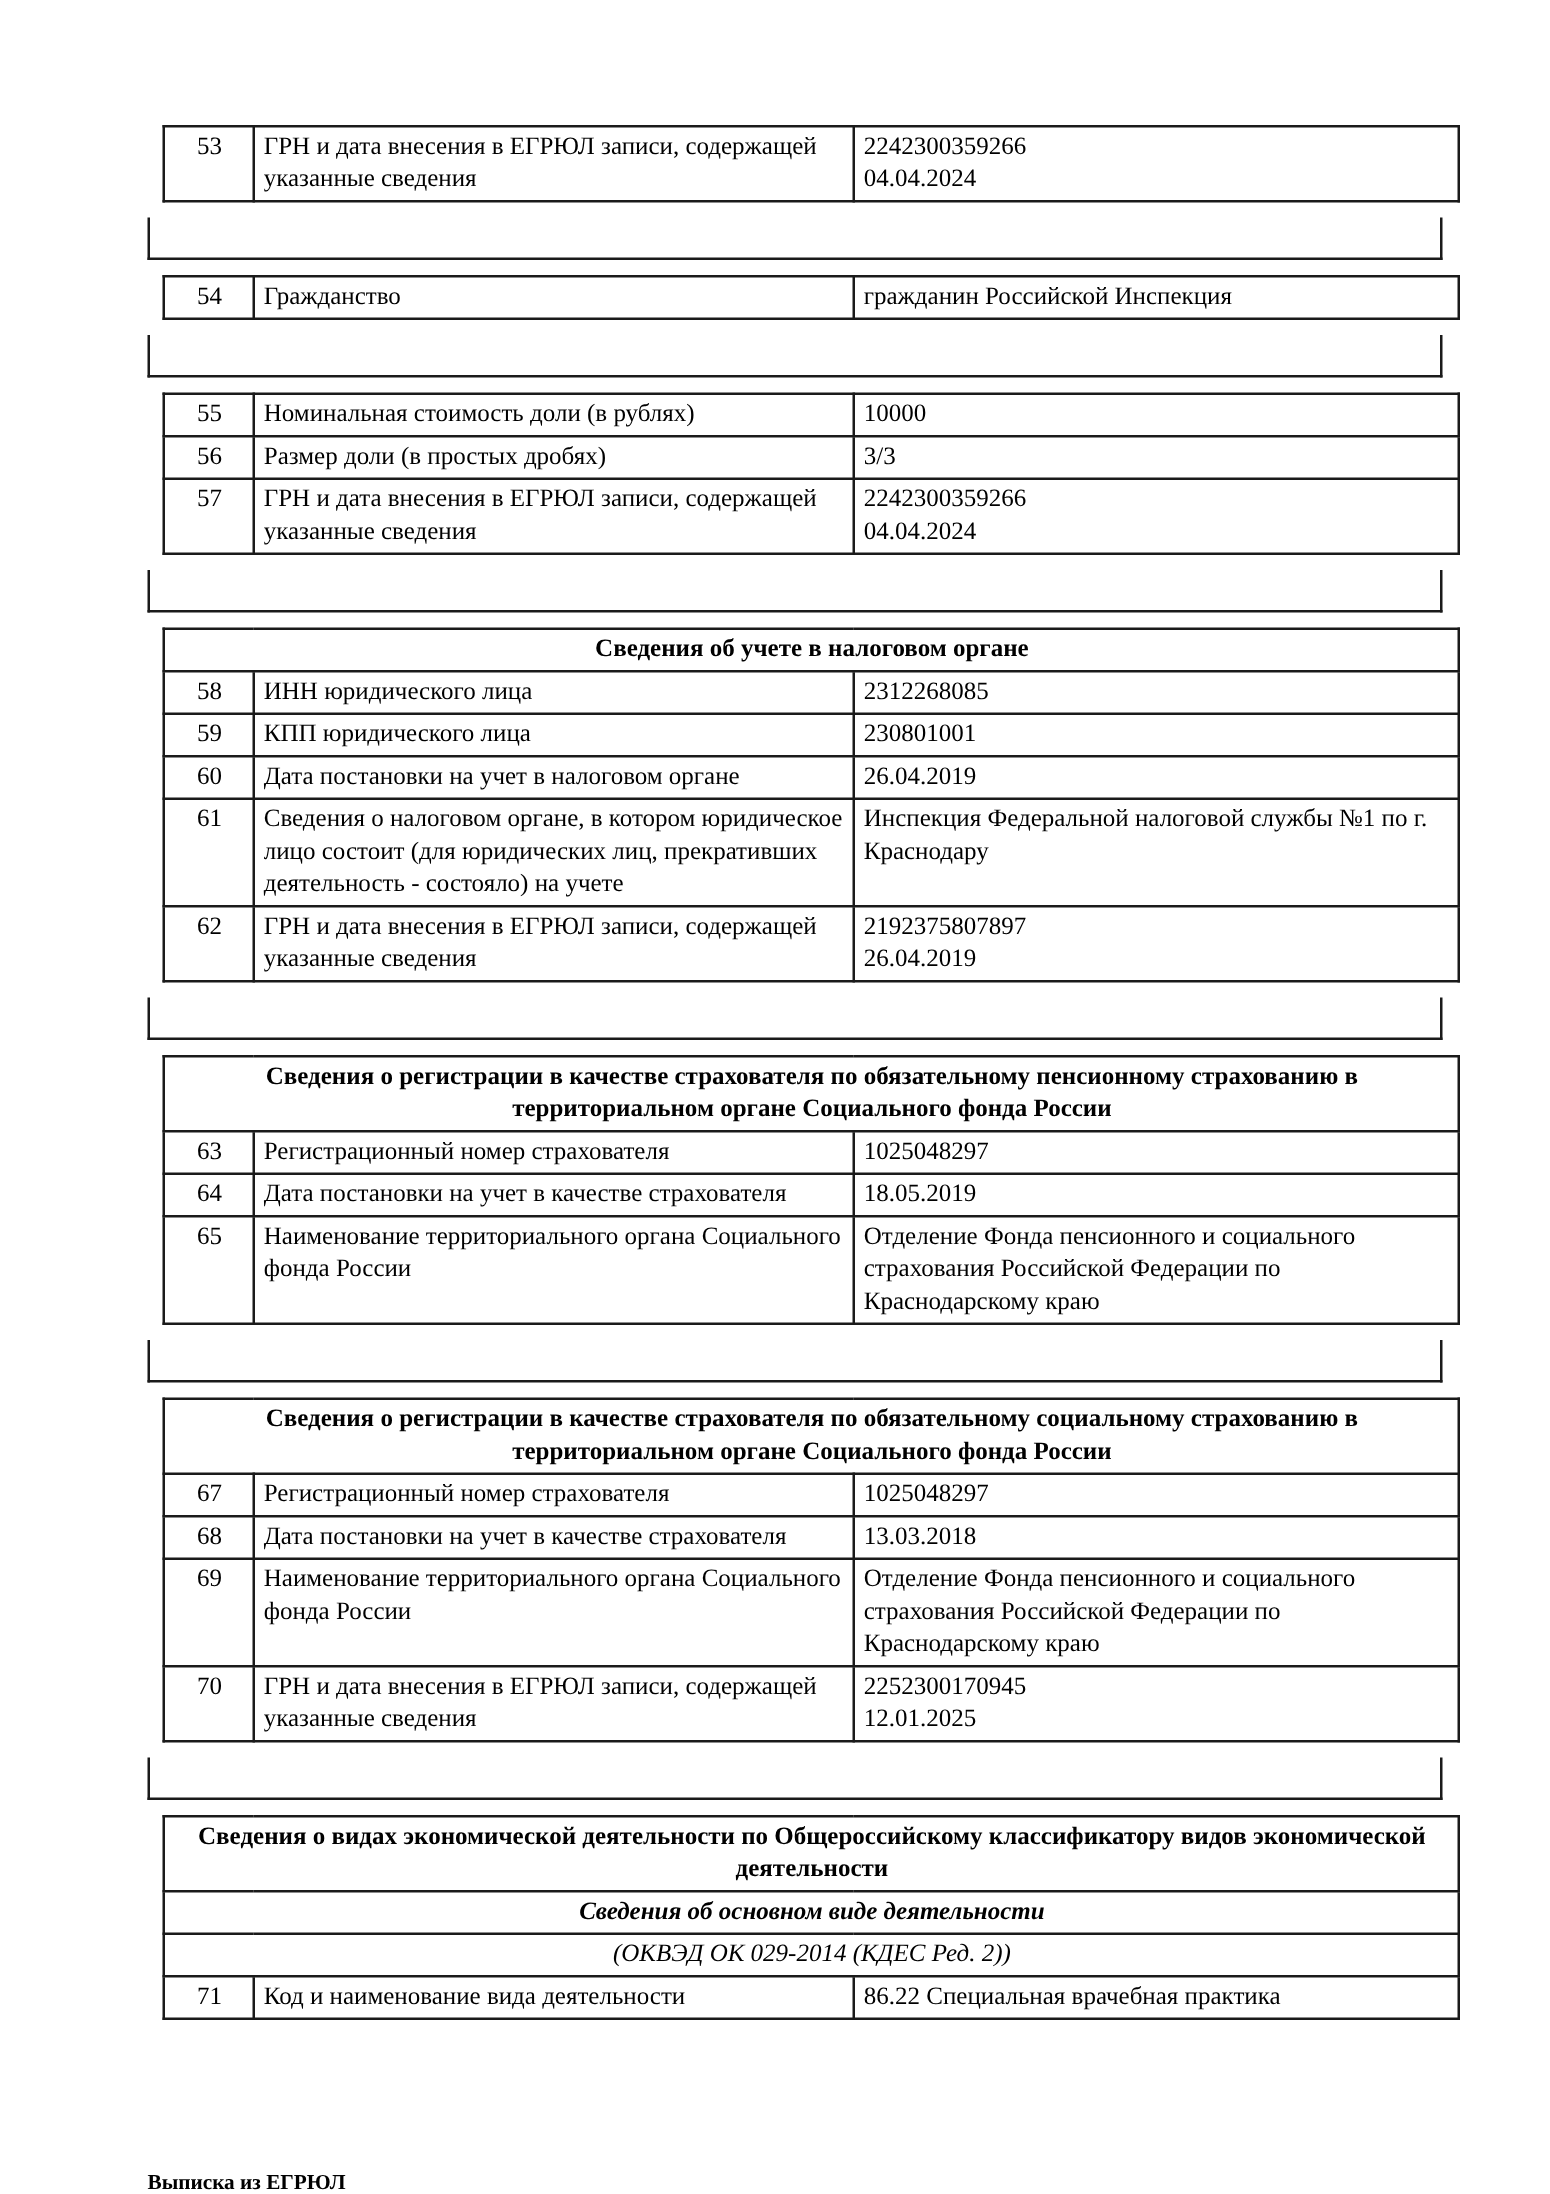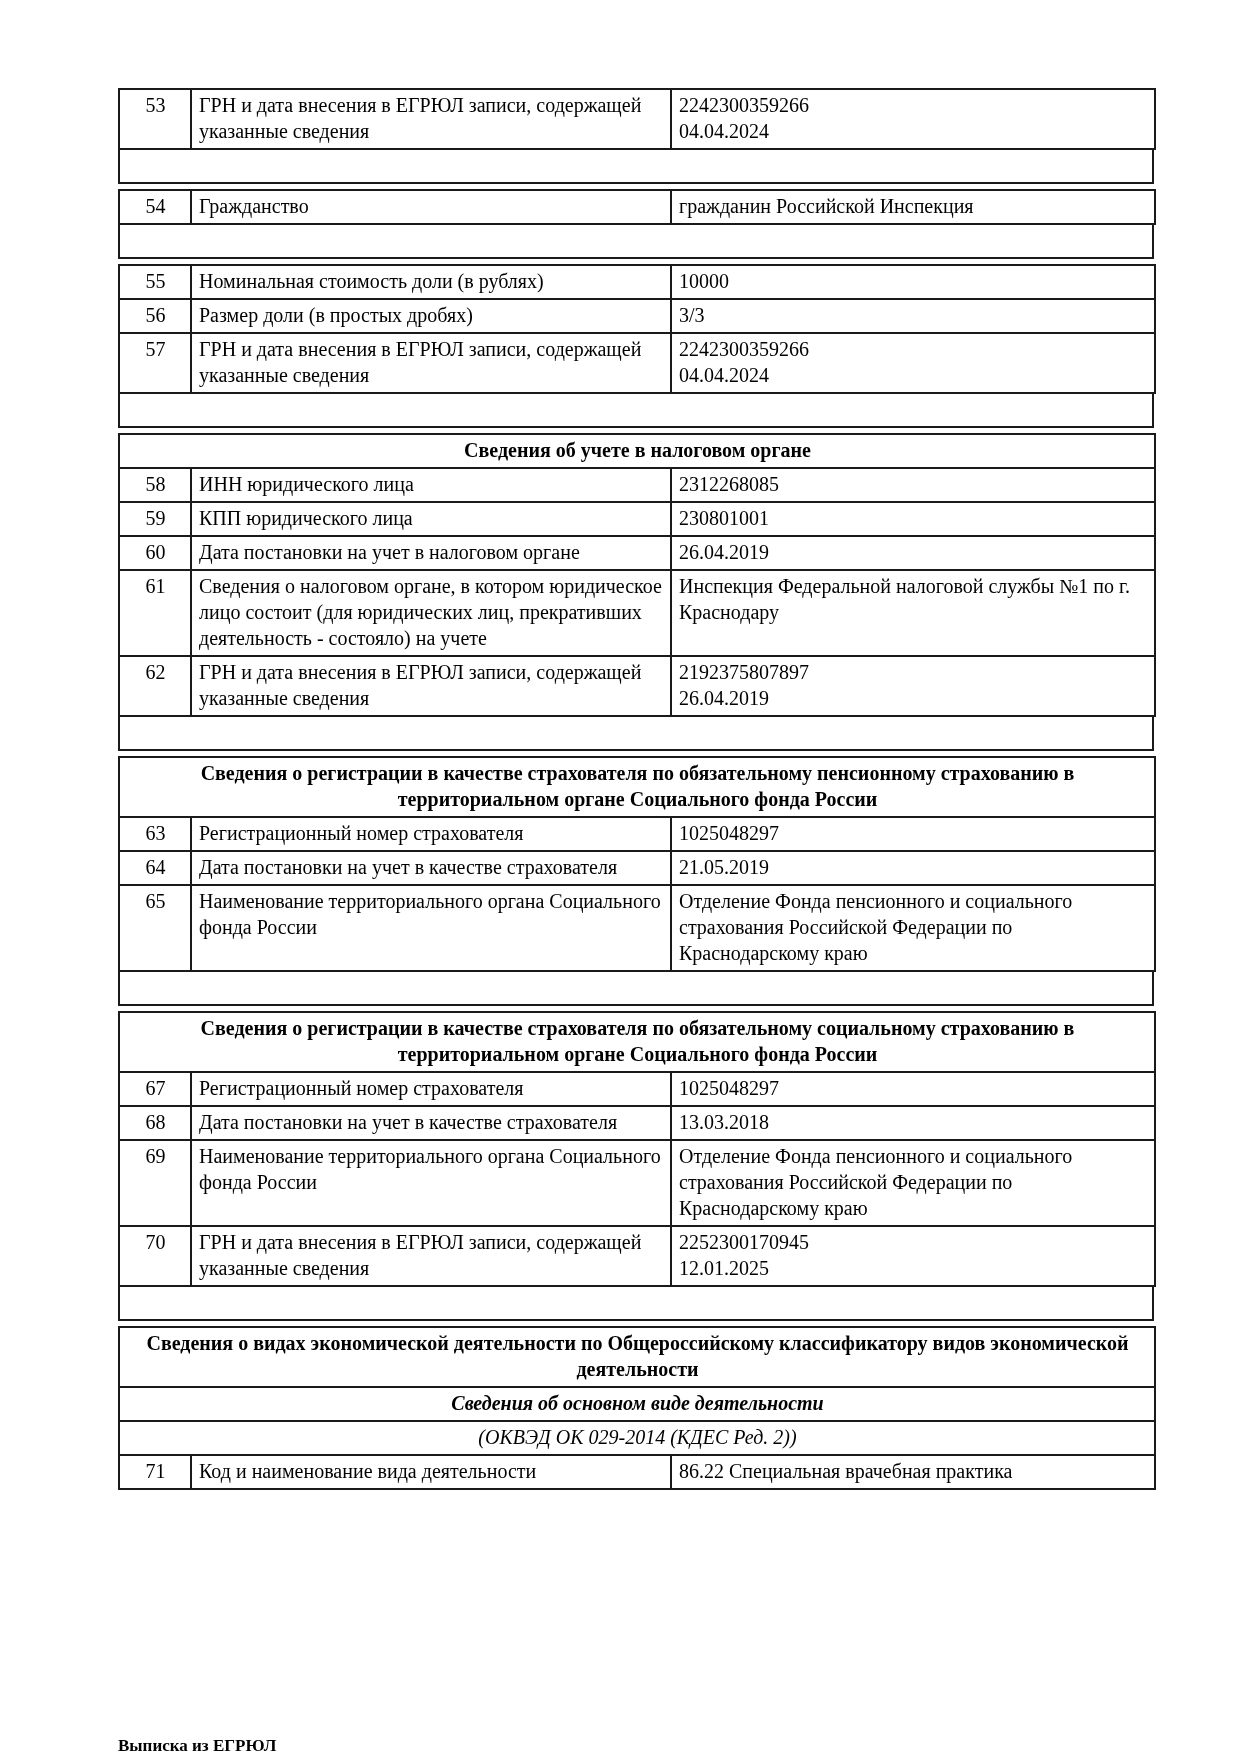--- a/index.html
+++ b/index.html
@@ -15,21 +15,21 @@
   .content {
     position: absolute;
     left: 118px;
     top: 88px;
     width: 1036px;
   }
   table.block {
     border-collapse: collapse;
     table-layout: fixed;
     width: 1036px;
-    margin: 0;
+    margin: 12px;
   }
   table.block td {
     border: 2px solid #1a1a1a;
     vertical-align: top;
     font-size: 20px;
     line-height: 26px;
     padding: 2px 6px 4px 7px;
     word-wrap: break-word;
   }
   td.num { text-align: center; padding-left: 2px; padding-right: 2px; }
@@ -175,21 +175,21 @@
             <td colspan="3" class="hdr">Сведения о регистрации в качестве страхователя по обязательному пенсионному страхованию в территориальном органе Социального фонда России</td>
           </tr>
           <tr>
             <td class="num">63</td>
             <td class="lbl">Регистрационный номер страхователя</td>
             <td class="val">1025048297</td>
           </tr>
           <tr>
             <td class="num">64</td>
             <td class="lbl">Дата постановки на учет в качестве страхователя</td>
-            <td class="val">21.05.2019</td>
+            <td class="val">18.05.2019</td>
           </tr>
           <tr>
             <td class="num">65</td>
             <td class="lbl">Наименование территориального органа Социального фонда России</td>
             <td class="val">Отделение Фонда пенсионного и социального страхования Российской Федерации по Краснодарскому краю</td>
           </tr>
         </tbody>
       </table>
       <div class="spacer"></div>
       <table class="block">

